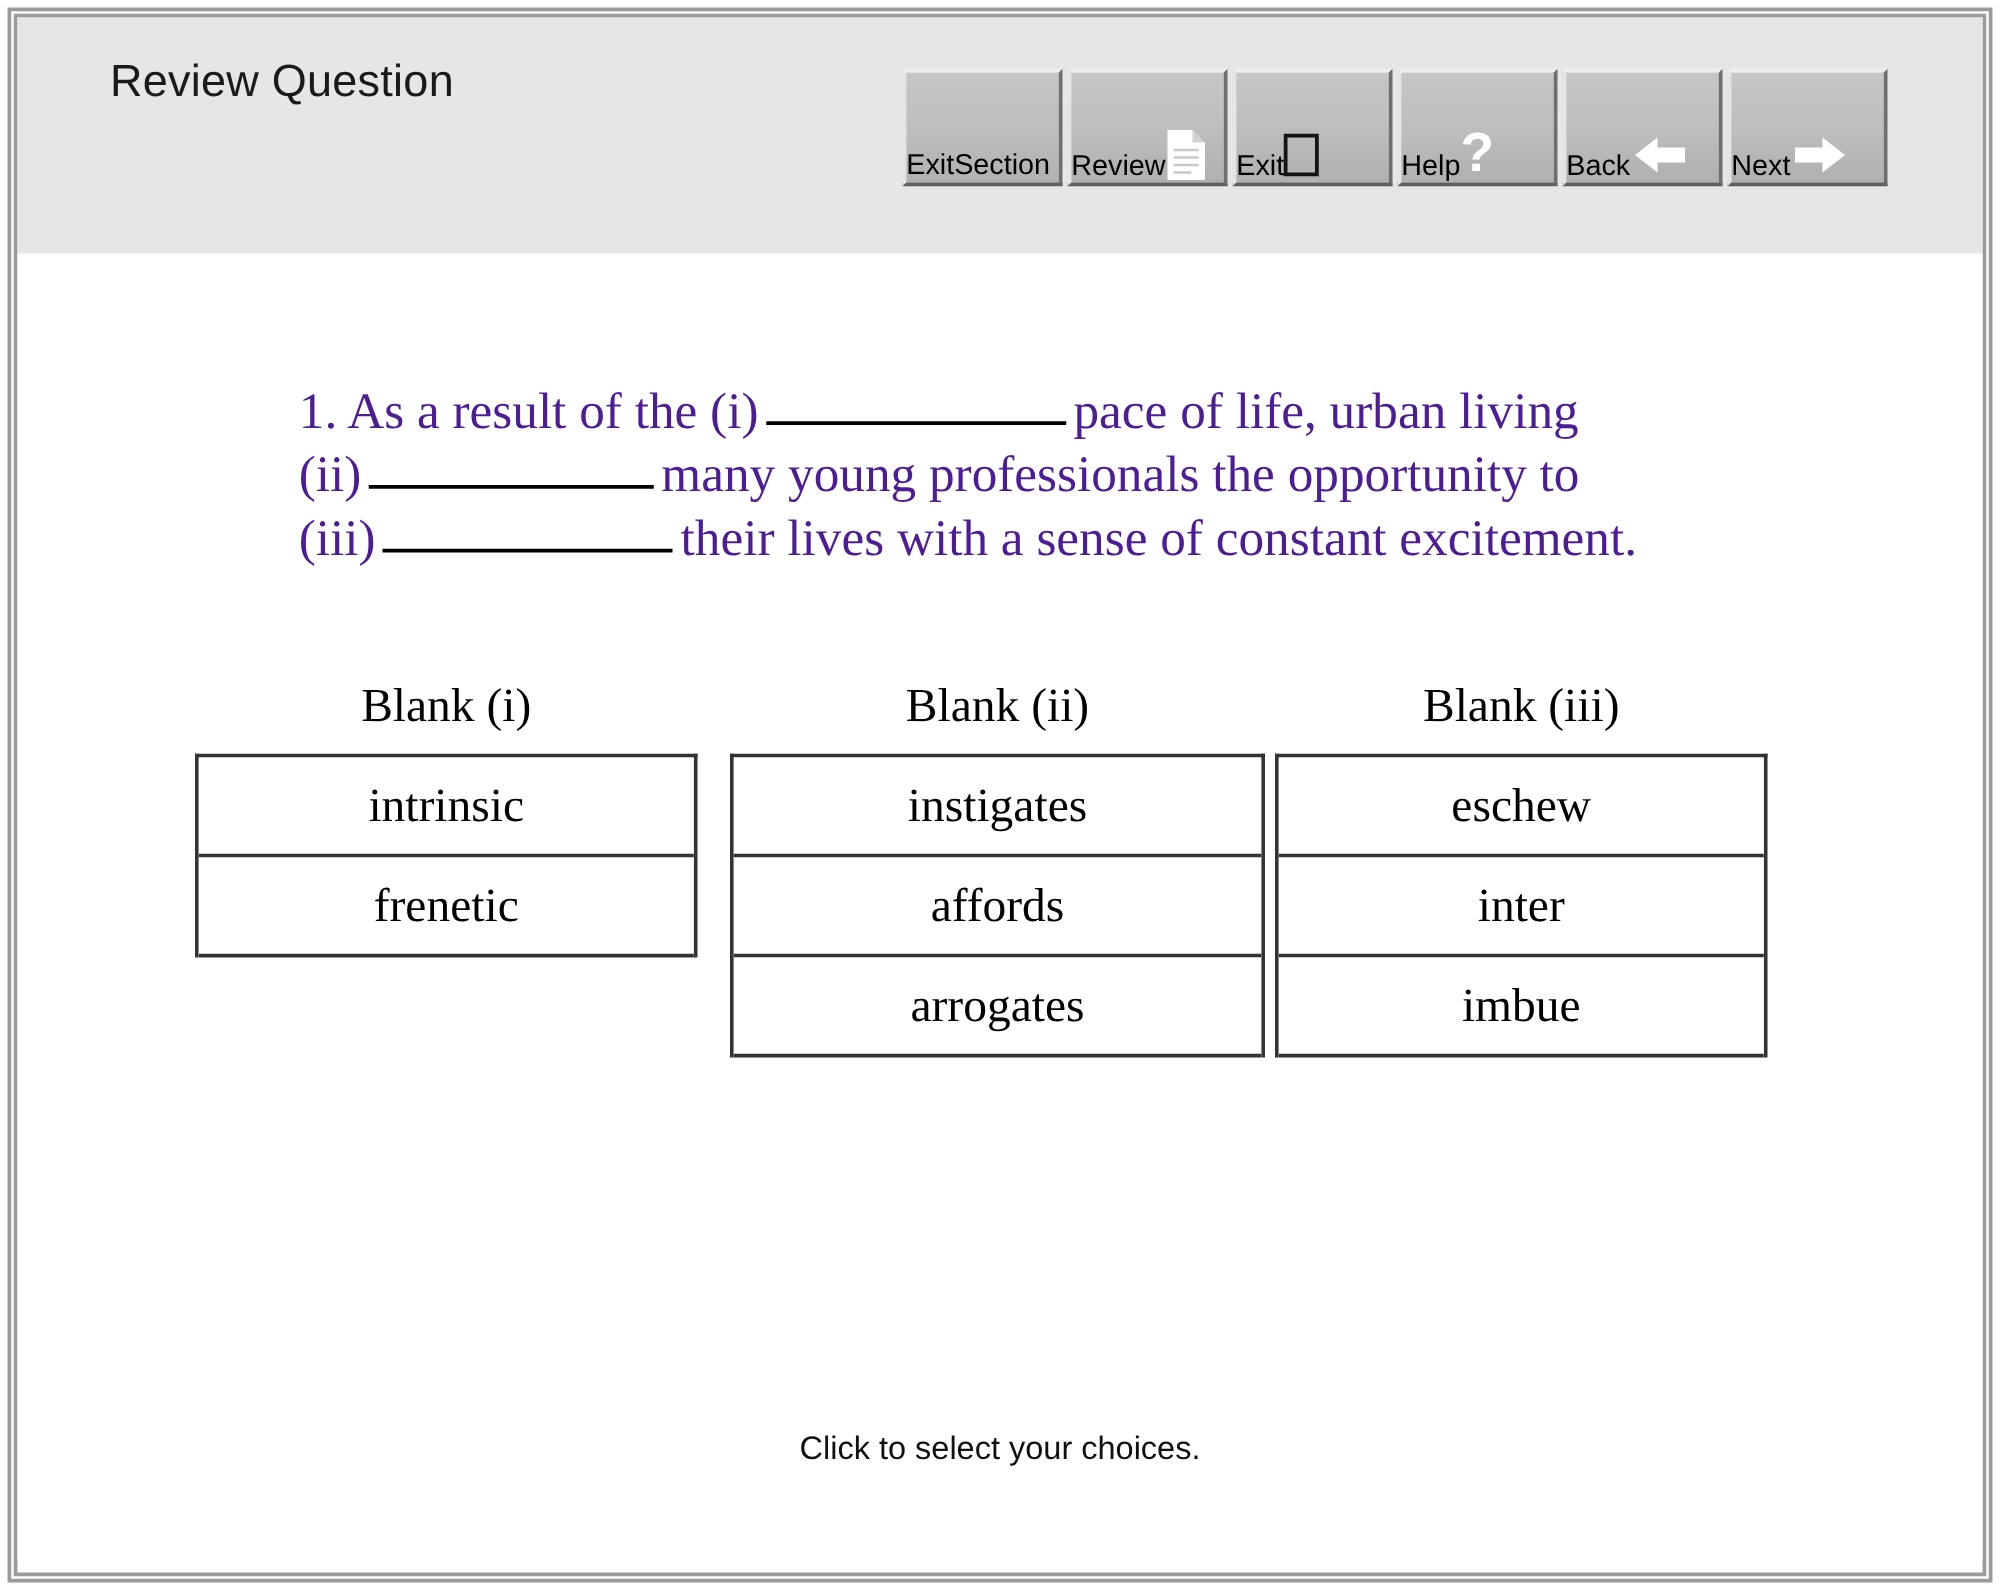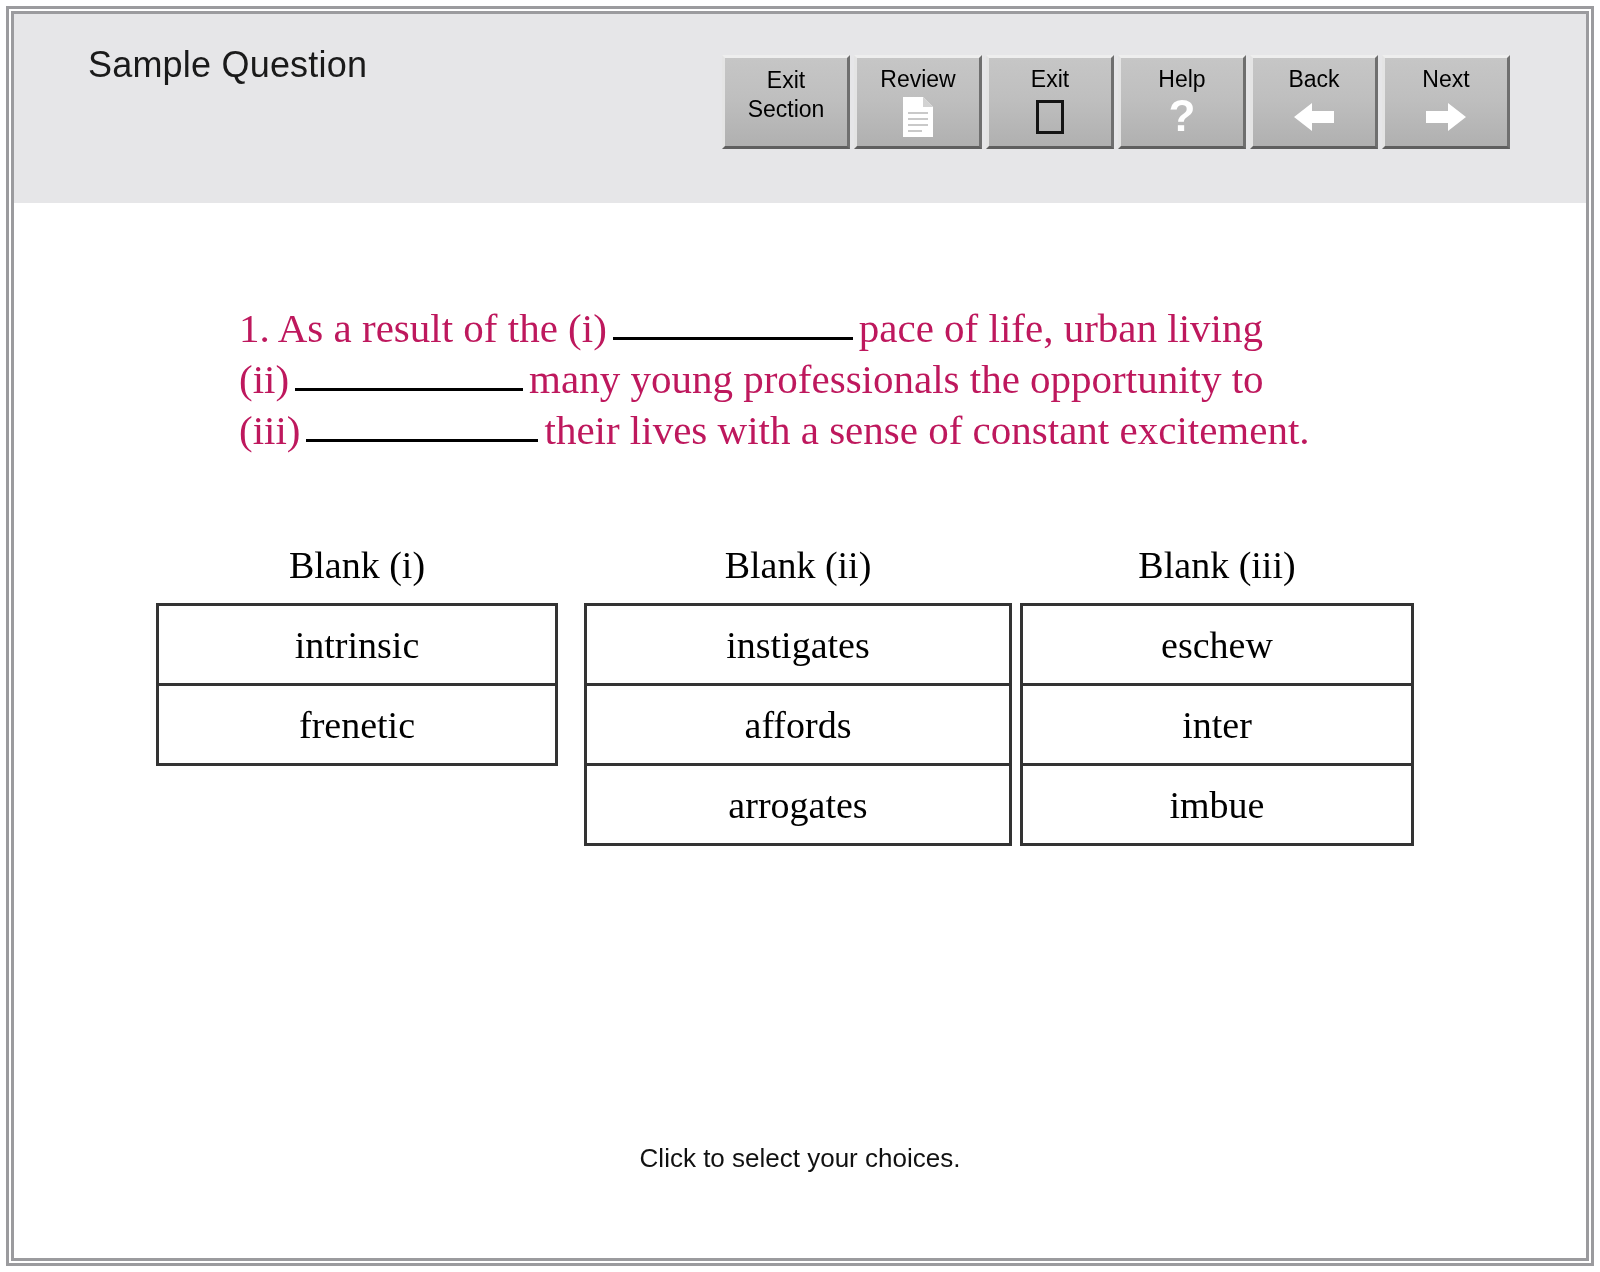--- a/index.html
+++ b/index.html
@@ -76,22 +76,22 @@
     position: relative;
     width: 128px;
     height: 94px;
     box-sizing: border-box;
     background: linear-gradient(180deg,#c6c6c6 0%, #bfbfbf 45%, #b0b0b0 100%);
     border-top: 3px solid #eeeeee;
     border-left: 3px solid #e4e4e4;
     border-right: 3px solid #6f6f6f;
     border-bottom: 3px solid #5f5f5f;
     display: flex;
-    flex-direction: column;
-    align-items: center;
+    flex-direction: row;
+    align-items: flex-end;
     justify-content: flex-start;
     padding-top: 8px;
     cursor: pointer;
     user-select: none;
   }
   .tbtn .lbl {
     font-size: 23px;
     line-height: 27px;
     color: #000000;
     text-align: center;
@@ -139,21 +139,21 @@
   }
 
   #question {
     position: absolute;
     left: 225px;
     top: 100px;
     width: 1180px;
     font-family: "Liberation Serif", serif;
     font-size: 41px;
     line-height: 51px;
-    color: #be185d;
+    color: #4c1d95;
   }
   .blankline {
     display: inline-block;
     border-bottom: 3px solid #000000;
     width: 240px;
     vertical-align: 2px;
     margin: 0 6px;
   }
   .blankline.w2 { width: 228px; }
   .blankline.w3 { width: 232px; }
@@ -219,21 +219,21 @@
 </head>
 <body>
 
 <div id="screen">
 
   <div id="frame-outer"></div>
   <div id="frame-inner"></div>
 
   <div id="header">
 
-    <div id="page-title">Sample Question</div>
+    <div id="page-title">Review Question</div>
 
     <div id="toolbar">
 
       <div class="tbtn">
         <div class="lbl two-line">Exit</div>
         <div class="lbl two-line">Section</div>
       </div>
 
       <div class="tbtn">
         <div class="lbl">Review</div>

